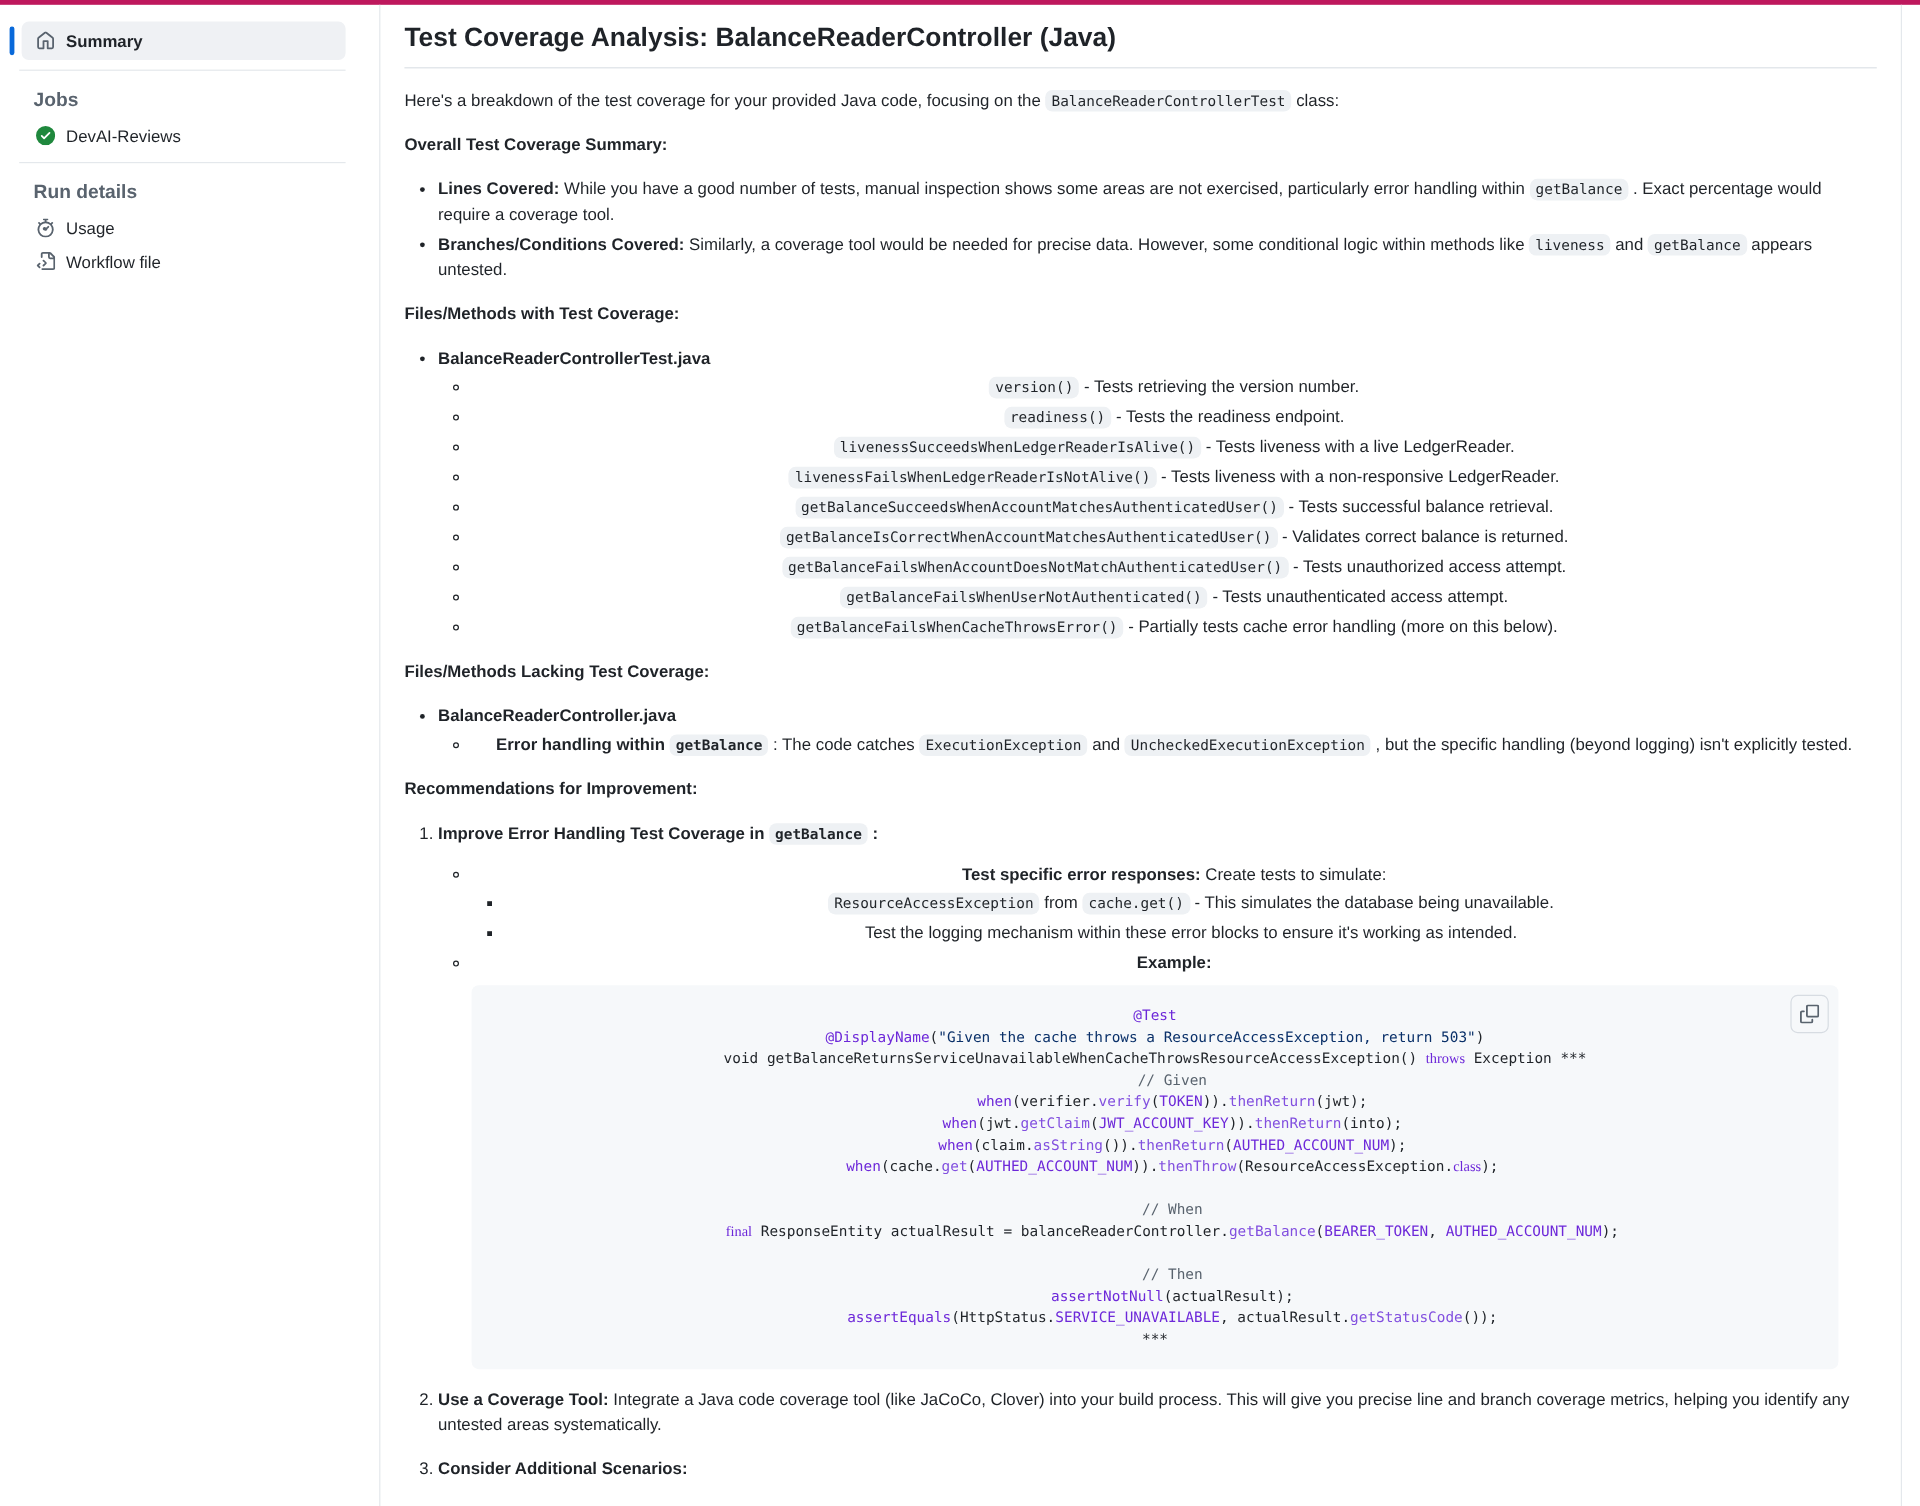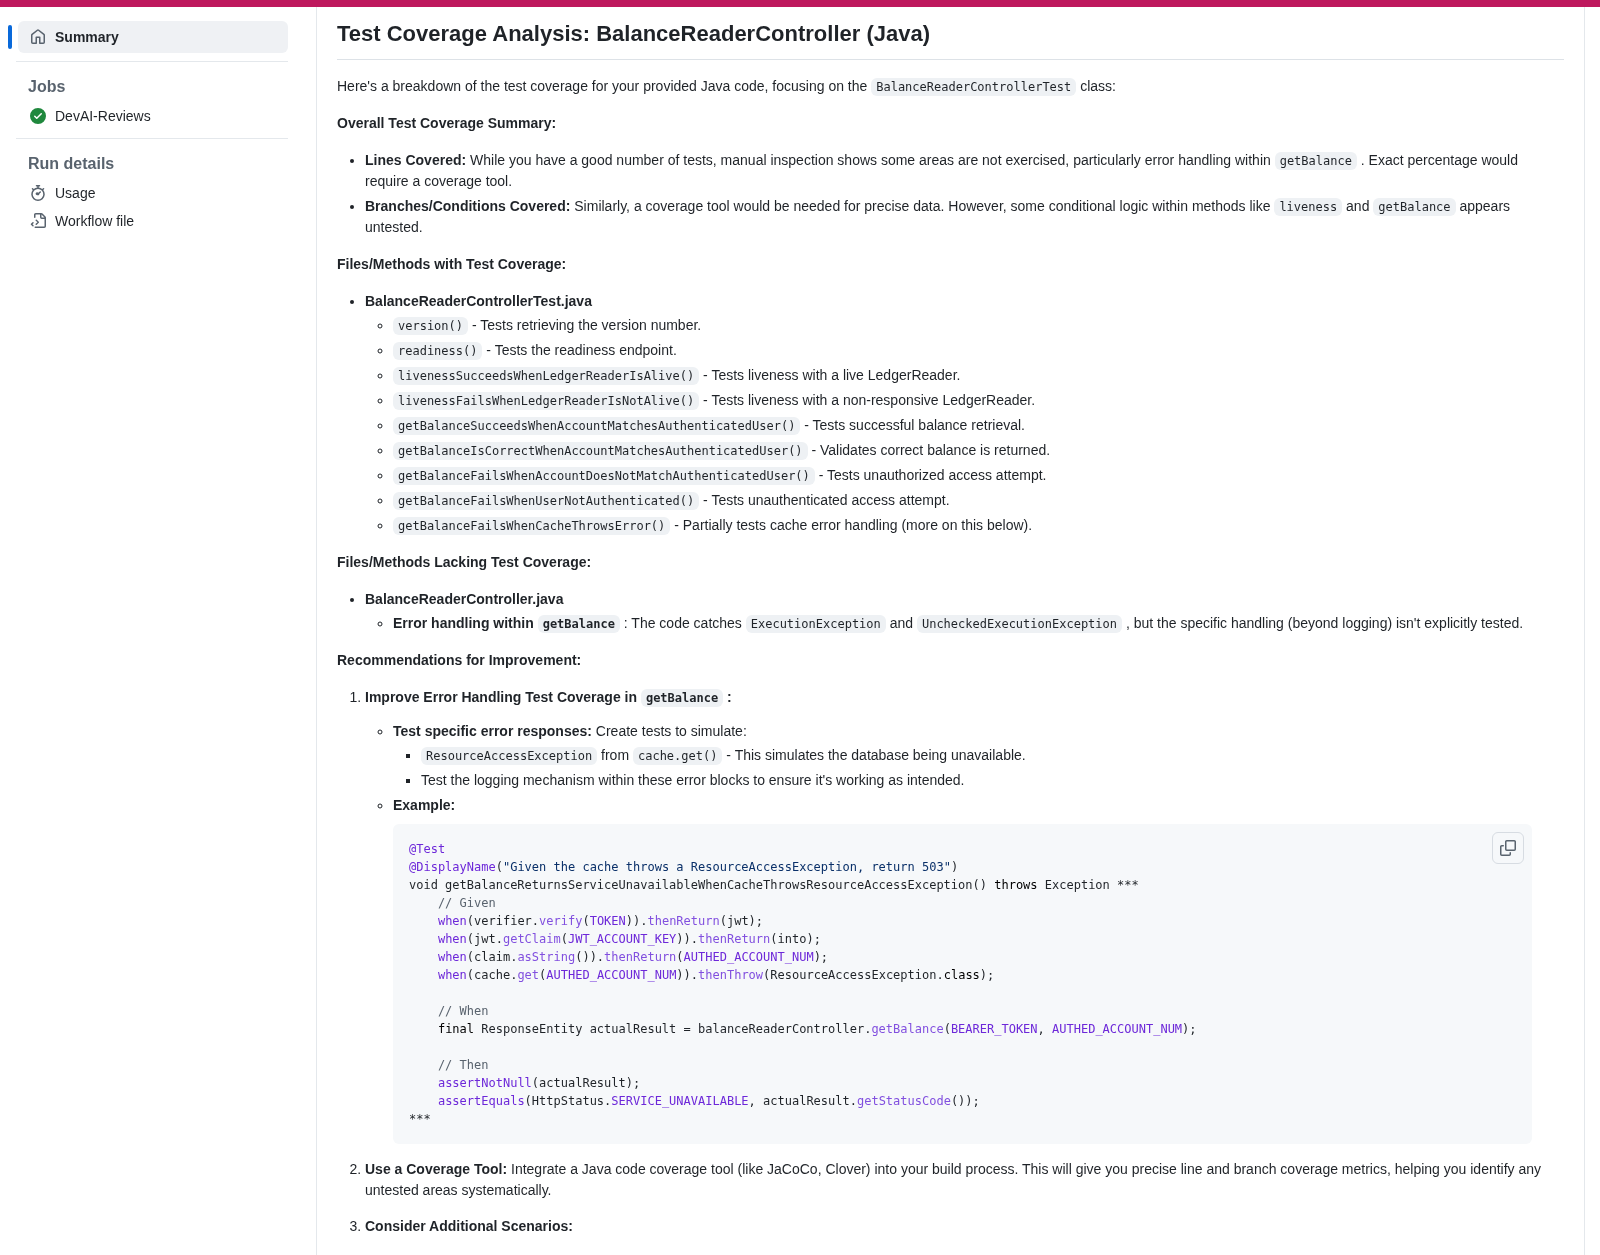--- a/index.html
+++ b/index.html
@@ -1,18 +1,18 @@
 <!DOCTYPE html>
 <html><head>
 <meta charset="utf-8">
 <style>
   * { box-sizing: border-box; }
   html,body { margin:0; padding:0; background:#ffffff; }
   body { width:1600px; height:1255px; overflow:hidden; font-family:"Liberation Sans", sans-serif; color:#1f2328; }
-  .page { display:flex; width:1600px; height:1255px; border-top:7px solid #be185d; }
+  .page { display:flex; width:1600px; height:1255px; border-top:4px solid #be185d; }
 
   
   .sidebar { width:317px; min-width:317px; border-right:1px solid #e4e8ec; padding:14px 28px 14px 16px; }
   .nav-item { position:relative; display:flex; align-items:center; gap:9px; height:32px; padding:0 12px; border-radius:6px; font-size:14px; color:#1f2328; margin-left:2px; cursor:pointer; }
   .nav-item.selected { background:#eff1f4; font-weight:700; }
   .nav-item.selected::before { content:""; position:absolute; left:-10px; top:4px; bottom:4px; width:4px; border-radius:2px; background:#0969da; }
   .nav-item .ico { display:flex; width:16px; height:16px; color:#59636e; flex:none; }
   .sidebar-divider { border:0; border-top:1px solid #e4e8ec; margin:8px 0; }
   .section-label { font-size:16px; font-weight:700; color:#59636e; padding:8px 12px 6px; }
   .nav-item.plain { height:28px; }
@@ -23,32 +23,32 @@
   h1.title { font-size:22px; font-weight:700; line-height:1.3; margin:0 0 16px; padding-bottom:10px; border-bottom:1px solid #dde2e7; }
 
   .md { font-size:14px; line-height:1.5; }
   .md p { margin:0 0 16px; }
   .md strong { font-weight:700; }
   .md ul, .md ol { margin:0 0 16px; padding-left:2em; }
   .md ul { list-style:disc; }
   .md ul ul, .md ol ul { list-style:circle; }
   .md ol ul ul, .md ul ul ul { list-style:square; }
   .md li + li { margin-top:4px; }
-  .md li > ul, .md li > ol { margin:3px 0 0; }
+  .md li > ul, .md li > ol { margin:3px 0 0;text-align:center; }
   .md ol.loose > li + li { margin-top:15px; }
   .md p.li-p { margin:0 0 13px; }
 
   .inline-code { font-family:"DejaVu Sans Mono", monospace; font-size:12px; background:#eef1f4; border-radius:6px; padding:2px 5px; white-space:pre; color:#1f2328; }
   .inline-code.bold-code { font-weight:700; }
 
   .code-wrap { position:relative; margin:8px 32px 0 0; }
   pre.code-pre { margin:0; background:#f6f8fa; border-radius:6px; padding:16px; overflow-x:auto; }
   code.code-body { font-family:"DejaVu Sans Mono", monospace; font-size:12px; line-height:18px; white-space:pre; color:#1f2328; display:block; }
   .tok-c { color:#59636e; }
-  .tok-k { color:#000000; }
+  .tok-k { color:#6d28d9;font-family:Liberation Serif, serif; }
   .tok-f { color:#8250df; }
   .tok-v { color:#6d28d9; }
   .tok-s { color:#0a3069; }
   .copy-btn { position:absolute; top:8px; right:8px; width:32px; height:32px; display:flex; align-items:center; justify-content:center; background:#f6f8fa; border:1px solid #d7dce2; border-radius:6px; color:#59636e; cursor:pointer; padding:0; }
 </style>
 </head>
 <body>
 
 <div class="page">
 

